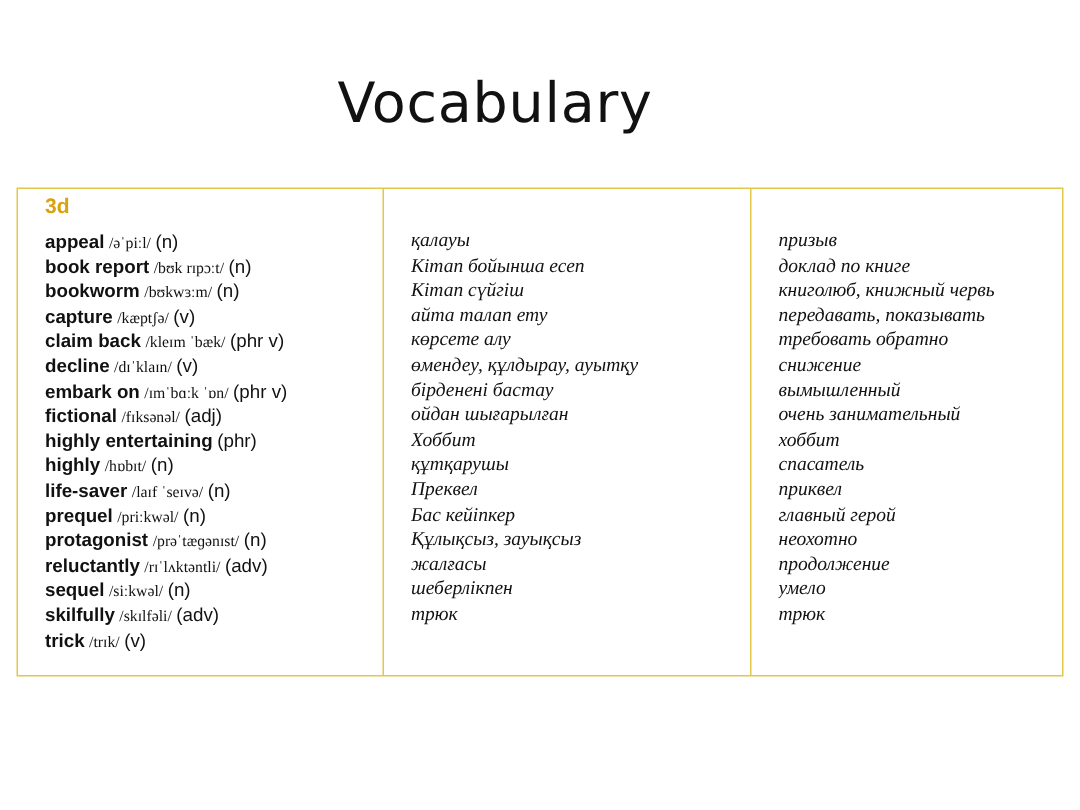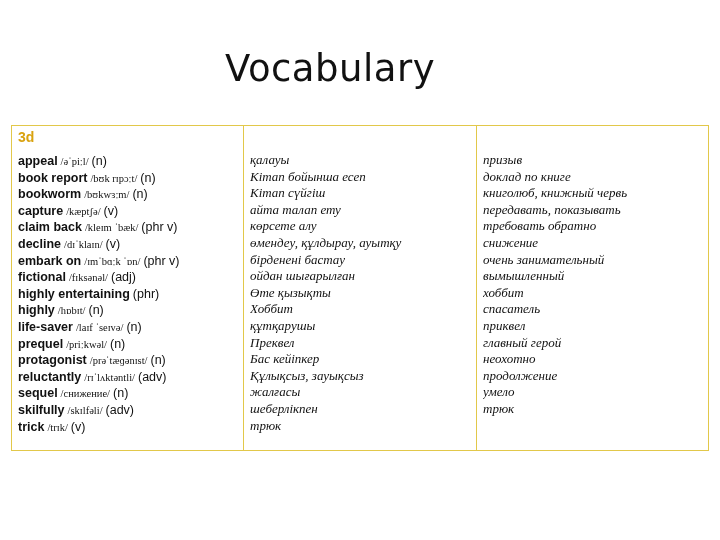--- a/index.html
+++ b/index.html
@@ -33,20 +33,21 @@
       width: 698px;
       height: 326px;
       border: 1px solid #e2c84a;
       box-sizing: border-box;
       display: flex;
     }
     .col {
       position: relative;
       height: 100%;
       box-sizing: border-box;
+      margin-left: 12px;
     }
     .col-en { width: 232px; border-right: 1px solid #e2c84a; }
     .col-kk { width: 233px; border-right: 1px solid #e2c84a; }
     .col-ru { flex: 1; }
     .section-label {
       position: absolute;
       left: 6px;
       top: 3px;
       font-family: "Liberation Sans", sans-serif;
       font-weight: bold;
@@ -105,56 +106,55 @@
         <div class="row"><span class="en-word">claim back</span><span class="en-ipa">/kleɪm ˈbæk/</span><span class="en-pos">(phr v)</span></div>
         <div class="row"><span class="en-word">decline</span><span class="en-ipa">/dɪˈklaɪn/</span><span class="en-pos">(v)</span></div>
         <div class="row"><span class="en-word">embark on</span><span class="en-ipa">/ɪmˈbɑːk ˈɒn/</span><span class="en-pos">(phr v)</span></div>
         <div class="row"><span class="en-word">fictional</span><span class="en-ipa">/fɪksənəl/</span><span class="en-pos">(adj)</span></div>
         <div class="row"><span class="en-word">highly entertaining</span><span class="en-pos">(phr)</span></div>
         <div class="row"><span class="en-word">highly</span><span class="en-ipa">/hɒbɪt/</span><span class="en-pos">(n)</span></div>
         <div class="row"><span class="en-word">life-saver</span><span class="en-ipa">/laɪf ˈseɪvə/</span><span class="en-pos">(n)</span></div>
         <div class="row"><span class="en-word">prequel</span><span class="en-ipa">/priːkwəl/</span><span class="en-pos">(n)</span></div>
         <div class="row"><span class="en-word">protagonist</span><span class="en-ipa">/prəˈtæɡənɪst/</span><span class="en-pos">(n)</span></div>
         <div class="row"><span class="en-word">reluctantly</span><span class="en-ipa">/rɪˈlʌktəntli/</span><span class="en-pos">(adv)</span></div>
-        <div class="row"><span class="en-word">sequel</span><span class="en-ipa">/снижение/</span><span class="en-pos">(n)</span></div>
+        <div class="row"><span class="en-word">sequel</span><span class="en-ipa">/siːkwəl/</span><span class="en-pos">(n)</span></div>
         <div class="row"><span class="en-word">skilfully</span><span class="en-ipa">/skɪlfəli/</span><span class="en-pos">(adv)</span></div>
         <div class="row"><span class="en-word">trick</span><span class="en-ipa">/trɪk/</span><span class="en-pos">(v)</span></div>
       </div>
   </div>
   <div class="col col-kk">
     <div class="rows" id="rows-kk">
         <div class="row tr">қалауы</div>
         <div class="row tr">Кітап бойынша есеп</div>
         <div class="row tr">Кітап сүйгіш</div>
         <div class="row tr">айта талап ету</div>
         <div class="row tr">көрсете алу</div>
         <div class="row tr">өмендеу, құлдырау, ауытқу</div>
         <div class="row tr">бірдененi бастау</div>
         <div class="row tr">ойдан шығарылған</div>
-        <div class="row tr">Өте қызықты</div>
         <div class="row tr">Хоббит</div>
         <div class="row tr">құтқарушы</div>
         <div class="row tr">Преквел</div>
         <div class="row tr">Бас кейіпкер</div>
         <div class="row tr">Құлықсыз, зауықсыз</div>
         <div class="row tr">жалғасы</div>
         <div class="row tr">шеберлікпен</div>
         <div class="row tr">трюк</div>
       </div>
   </div>
   <div class="col col-ru">
     <div class="rows" id="rows-ru">
         <div class="row tr">призыв</div>
         <div class="row tr">доклад по книге</div>
         <div class="row tr">книголюб, книжный червь</div>
         <div class="row tr">передавать, показывать</div>
         <div class="row tr">требовать обратно</div>
         <div class="row tr">снижение</div>
+        <div class="row tr">вымышленный</div>
         <div class="row tr">очень занимательный</div>
-        <div class="row tr">вымышленный</div>
         <div class="row tr">хоббит</div>
         <div class="row tr">спасатель</div>
         <div class="row tr">приквел</div>
         <div class="row tr">главный герой</div>
         <div class="row tr">неохотно</div>
         <div class="row tr">продолжение</div>
         <div class="row tr">умело</div>
         <div class="row tr">трюк</div>
       </div>
   </div>

